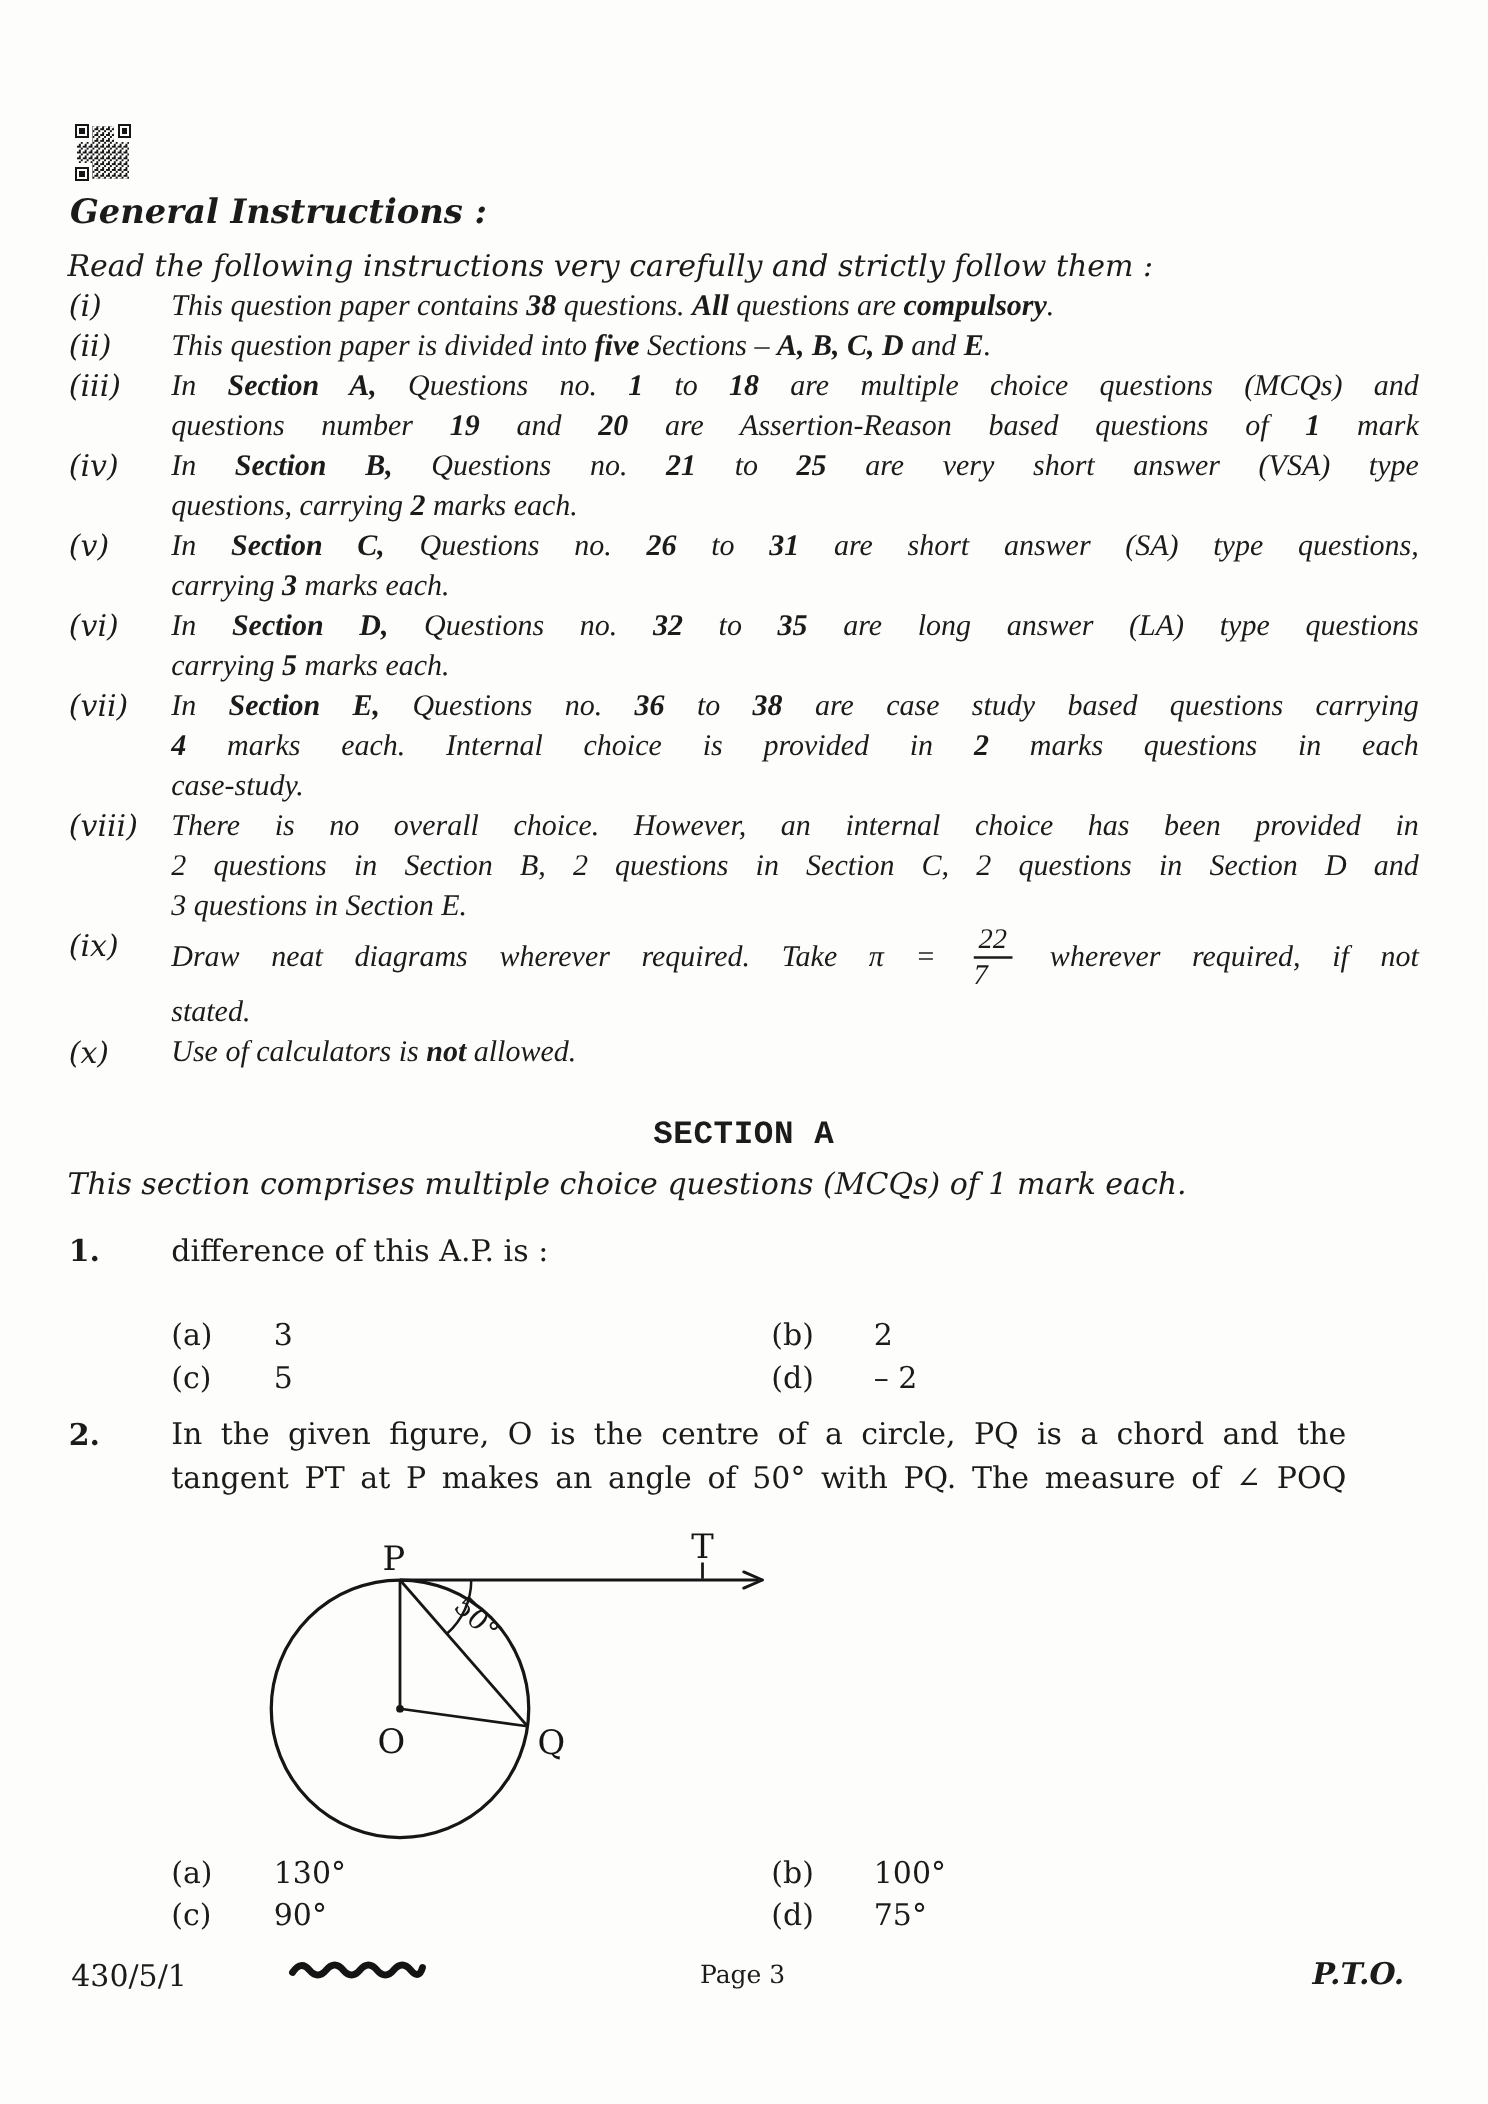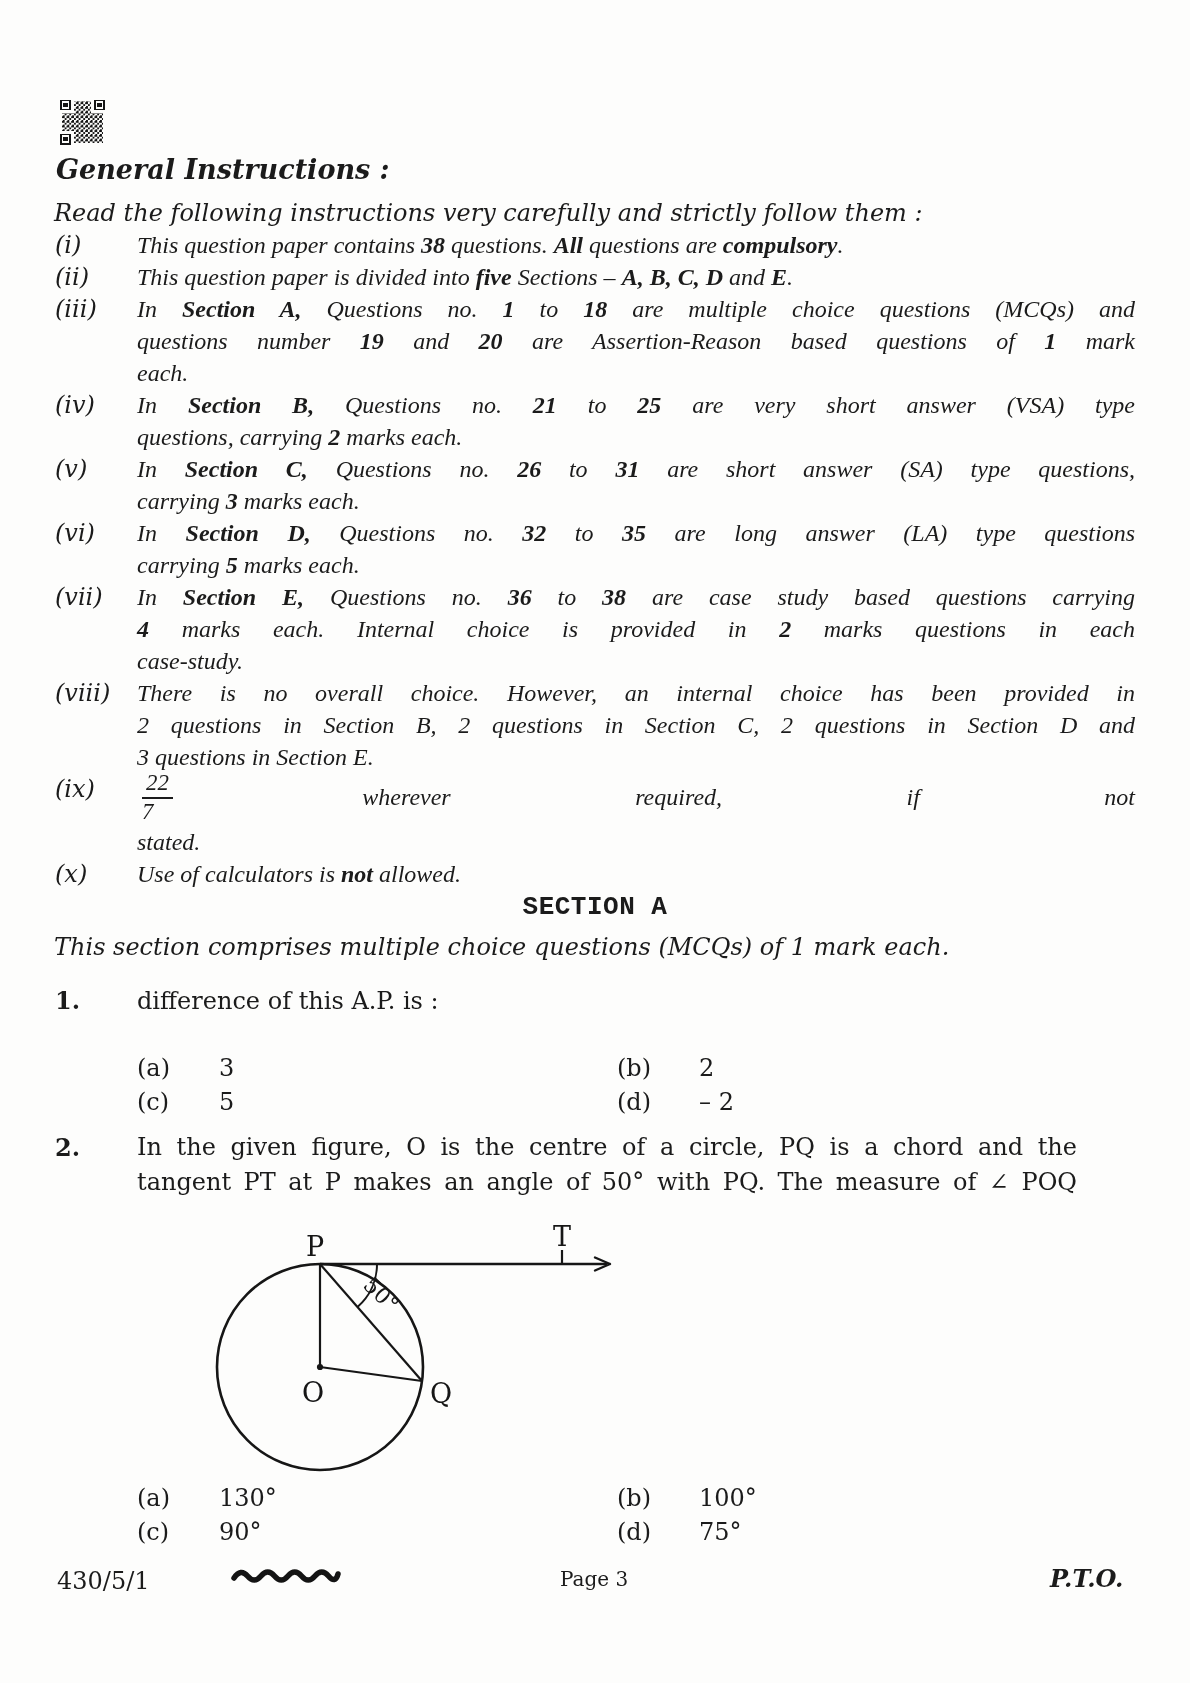--- a/index.html
+++ b/index.html
@@ -104,21 +104,20 @@
         <span class="ilab">(ii)</span>
         <div class="ibody">
           <div class="ln"><span>This question paper is divided into </span><b>five</b><span> Sections – </span><b>A, B, C, D</b><span> and </span><b>E</b><span>.</span></div>
         </div>
       </div>
     <div class="irow">
         <span class="ilab">(iii)</span>
         <div class="ibody">
           <div class="ln just"><span>In </span><b>Section A,</b><span> Questions no. </span><b>1</b><span> to </span><b>18</b><span> are multiple choice questions (MCQs) and</span></div>
           <div class="ln just"><span>questions number </span><b>19</b><span> and </span><b>20</b><span> are Assertion-Reason based questions of </span><b>1</b><span> mark</span></div>
-          <div class="ln"><span>each.</span></div>
         </div>
       </div>
     <div class="irow">
         <span class="ilab">(iv)</span>
         <div class="ibody">
           <div class="ln just"><span>In </span><b>Section B,</b><span> Questions no. </span><b>21</b><span> to </span><b>25</b><span> are very short answer (VSA) type</span></div>
           <div class="ln"><span>questions, carrying </span><b>2</b><span> marks each.</span></div>
         </div>
       </div>
     <div class="irow">
@@ -147,21 +146,21 @@
         <span class="ilab">(viii)</span>
         <div class="ibody">
           <div class="ln just"><span>There is no overall choice. However, an internal choice has been provided in</span></div>
           <div class="ln just"><span>2 questions in Section B, 2 questions in Section C, 2 questions in Section D and</span></div>
           <div class="ln"><span>3 questions in Section E.</span></div>
         </div>
       </div>
     <div class="irow">
         <span class="ilab">(ix)</span>
         <div class="ibody">
-          <div class="ln just"><span class="frac">
+          <div class="ln just"><span>Draw neat diagrams wherever required. Take π = </span><span class="frac">
               <span class="fnum">22</span>
               <span class="fden">7</span>
             </span><span> wherever required, if not</span></div>
           <div class="ln"><span>stated.</span></div>
         </div>
       </div>
     <div class="irow">
         <span class="ilab">(x)</span>
         <div class="ibody">
           <div class="ln"><span>Use of calculators is </span><b>not</b><span> allowed.</span></div>

